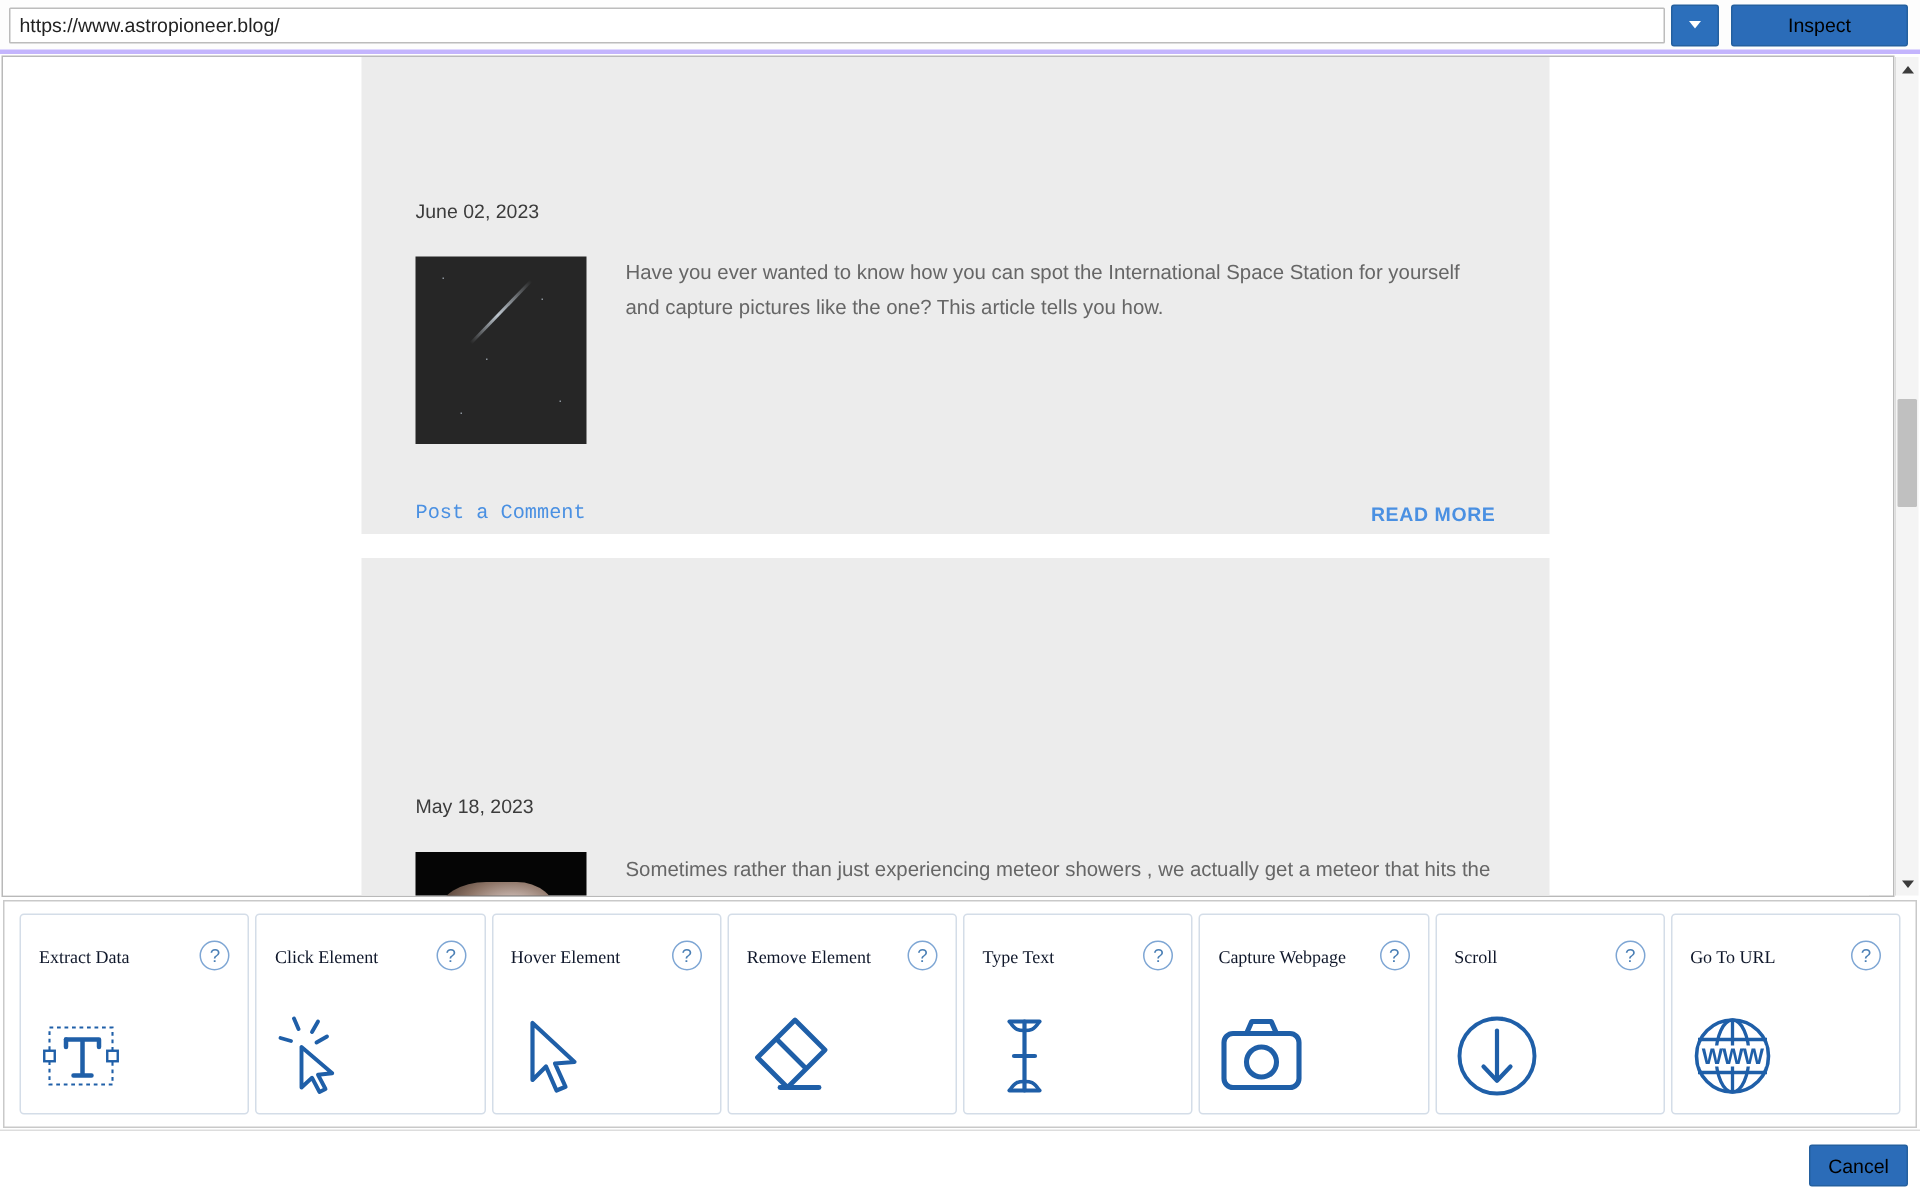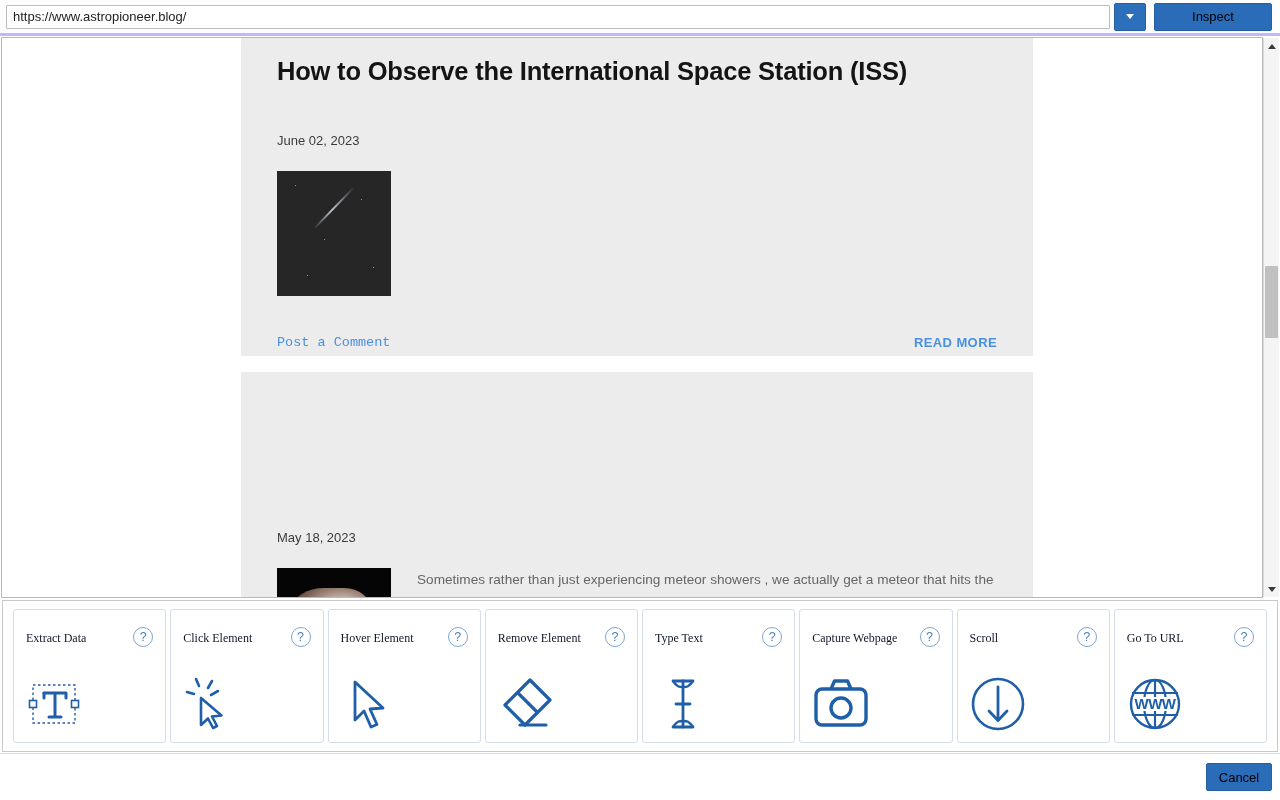--- a/index.html
+++ b/index.html
@@ -353,30 +353,30 @@
     <div class="url-dropdown">
       <span class="caret"></span>
     </div>
     <div class="inspect-btn">Inspect</div>
   </div>
 
   <div class="page-viewport">
     <div class="page-canvas">
 
       <div class="post-card" id="post-card-0">
-        <h1 class="post-title">How to Observe the International Space Station (ISS)</h1>
         <div class="post-date">June 02, 2023</div>
         <div class="post-thumb">
           <div class="iss-streak"></div>
           <div class="star" style="left:18px;top:14px;"></div>
           <div class="star" style="left:84px;top:28px;"></div>
           <div class="star" style="left:47px;top:68px;"></div>
           <div class="star" style="left:96px;top:96px;"></div>
           <div class="star" style="left:30px;top:104px;"></div>
         </div>
+        <div class="post-body">Have you ever wanted to know how you can spot the International Space Station for yourself and capture pictures like the one? This article tells you how.</div>
         <div class="post-footer">
           <span class="comment-link">Post a Comment</span>
           <span class="readmore-link">READ MORE</span>
         </div>
       </div>
 
       <div class="post-card" id="post-card-1">
         <div class="post-date">May 18, 2023</div>
         <div class="post-thumb">
           <div class="meteorite-rock"></div>

